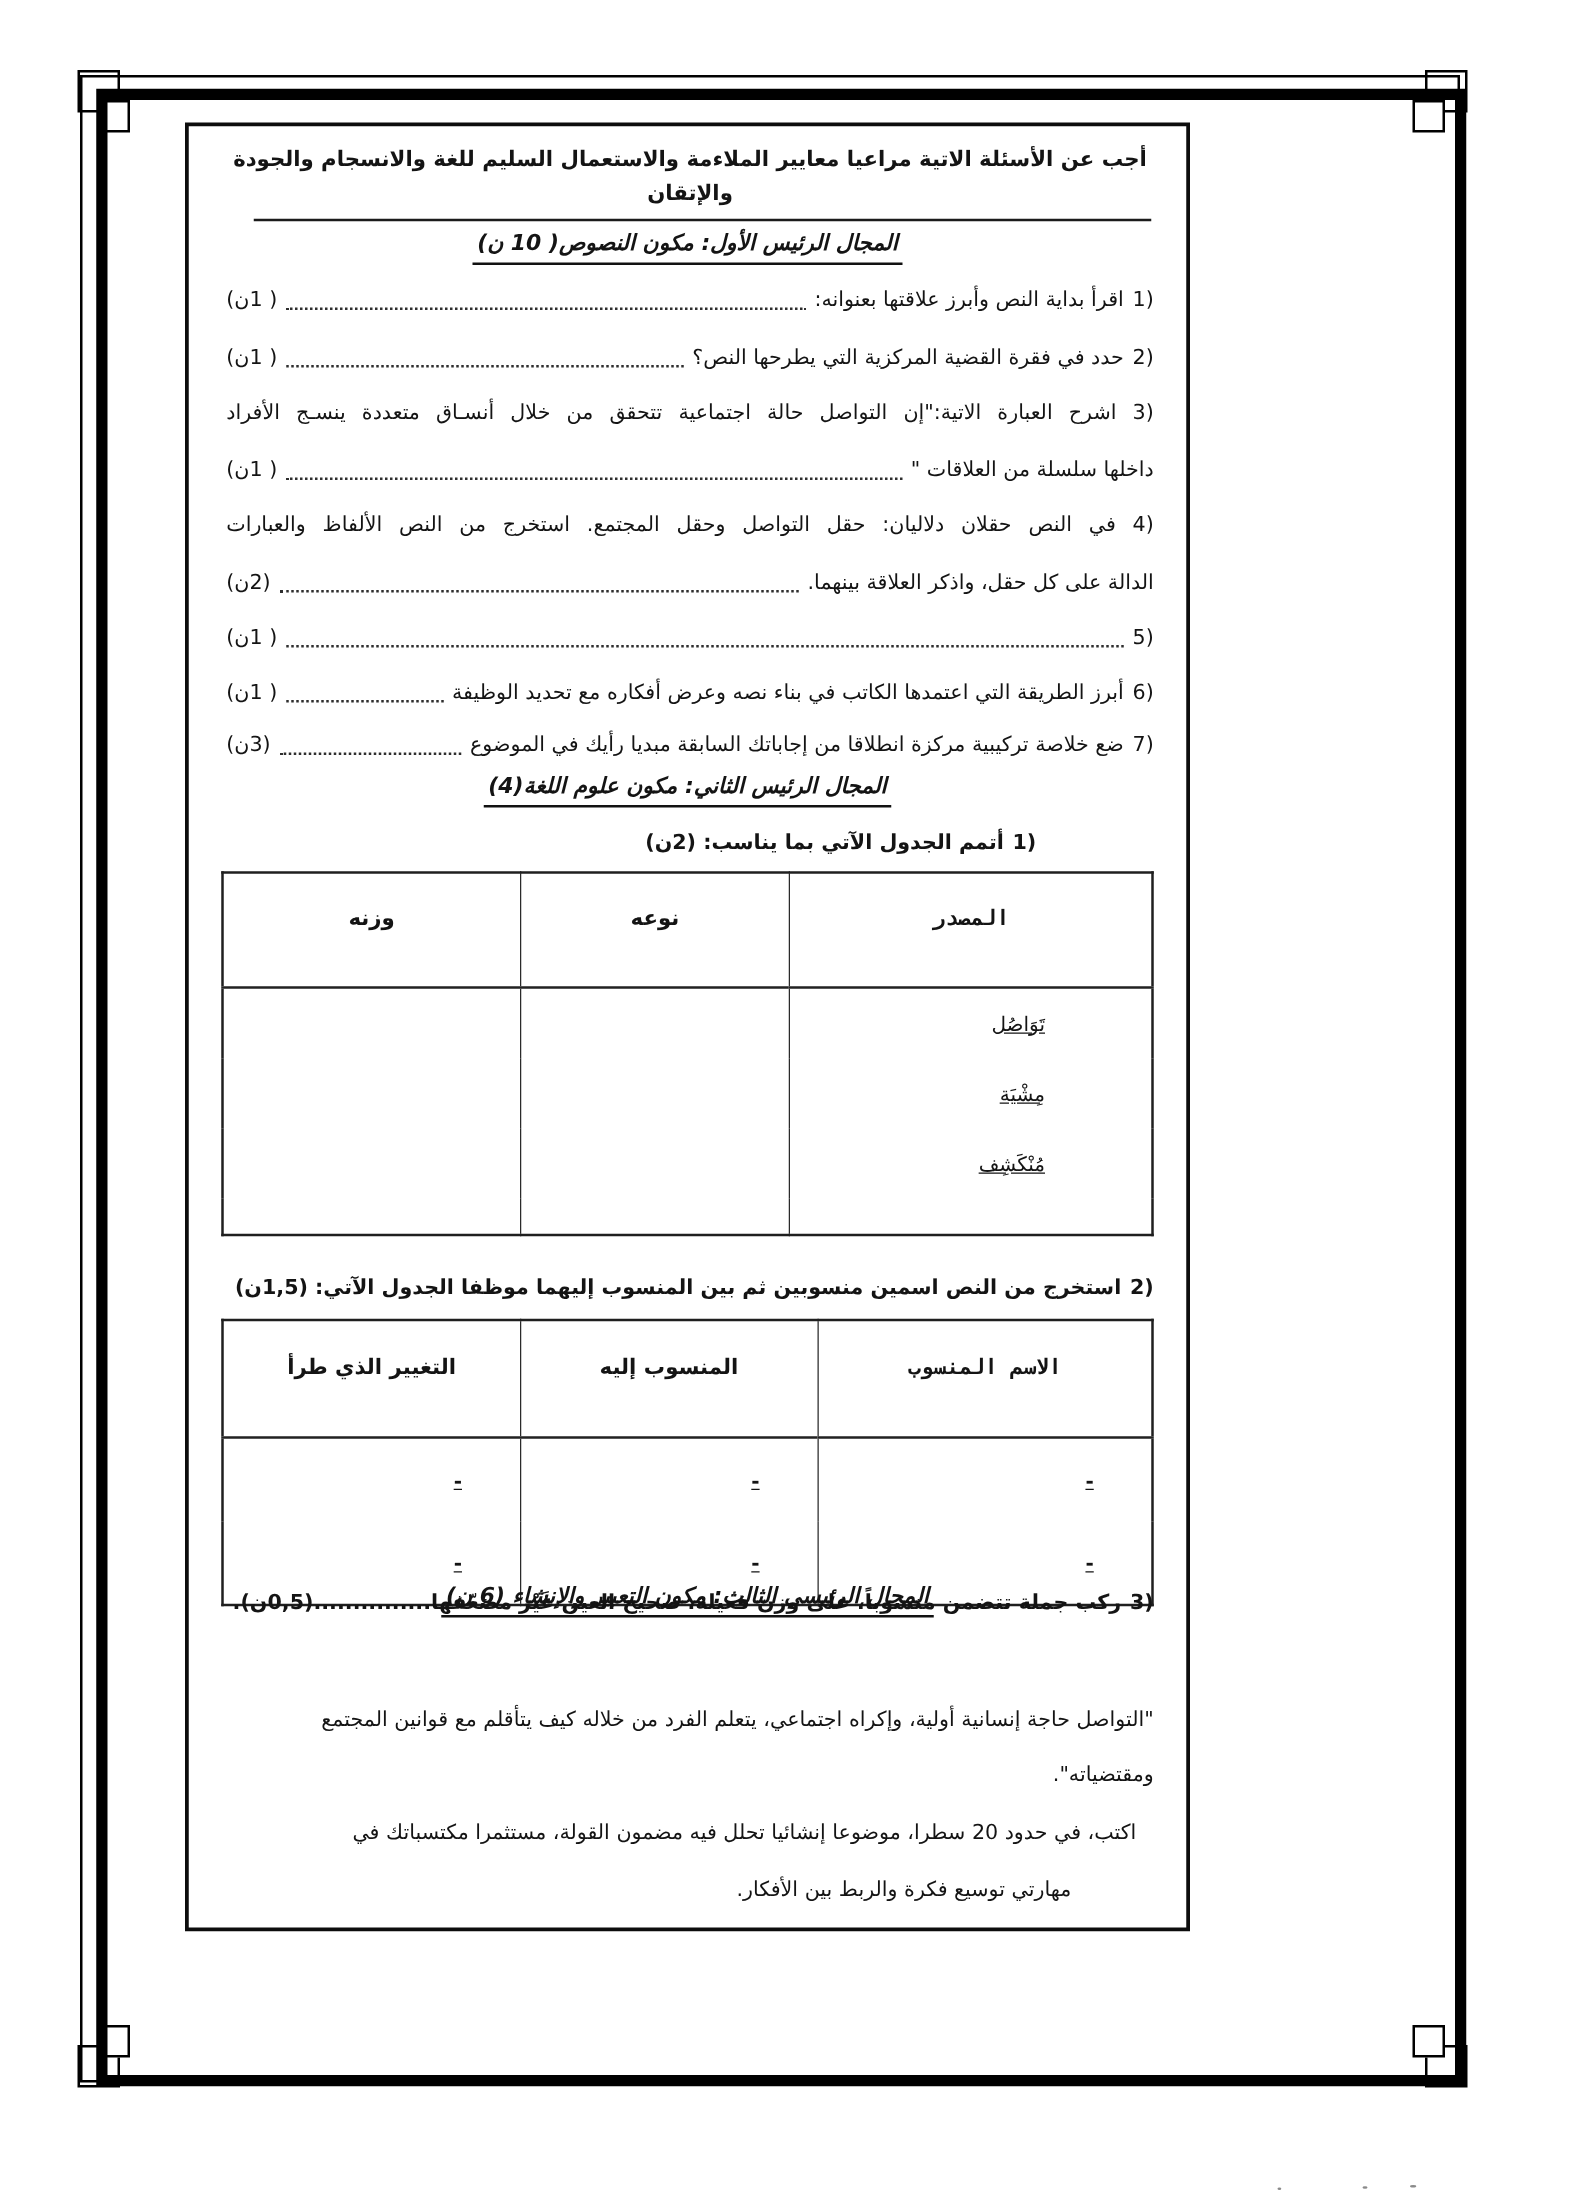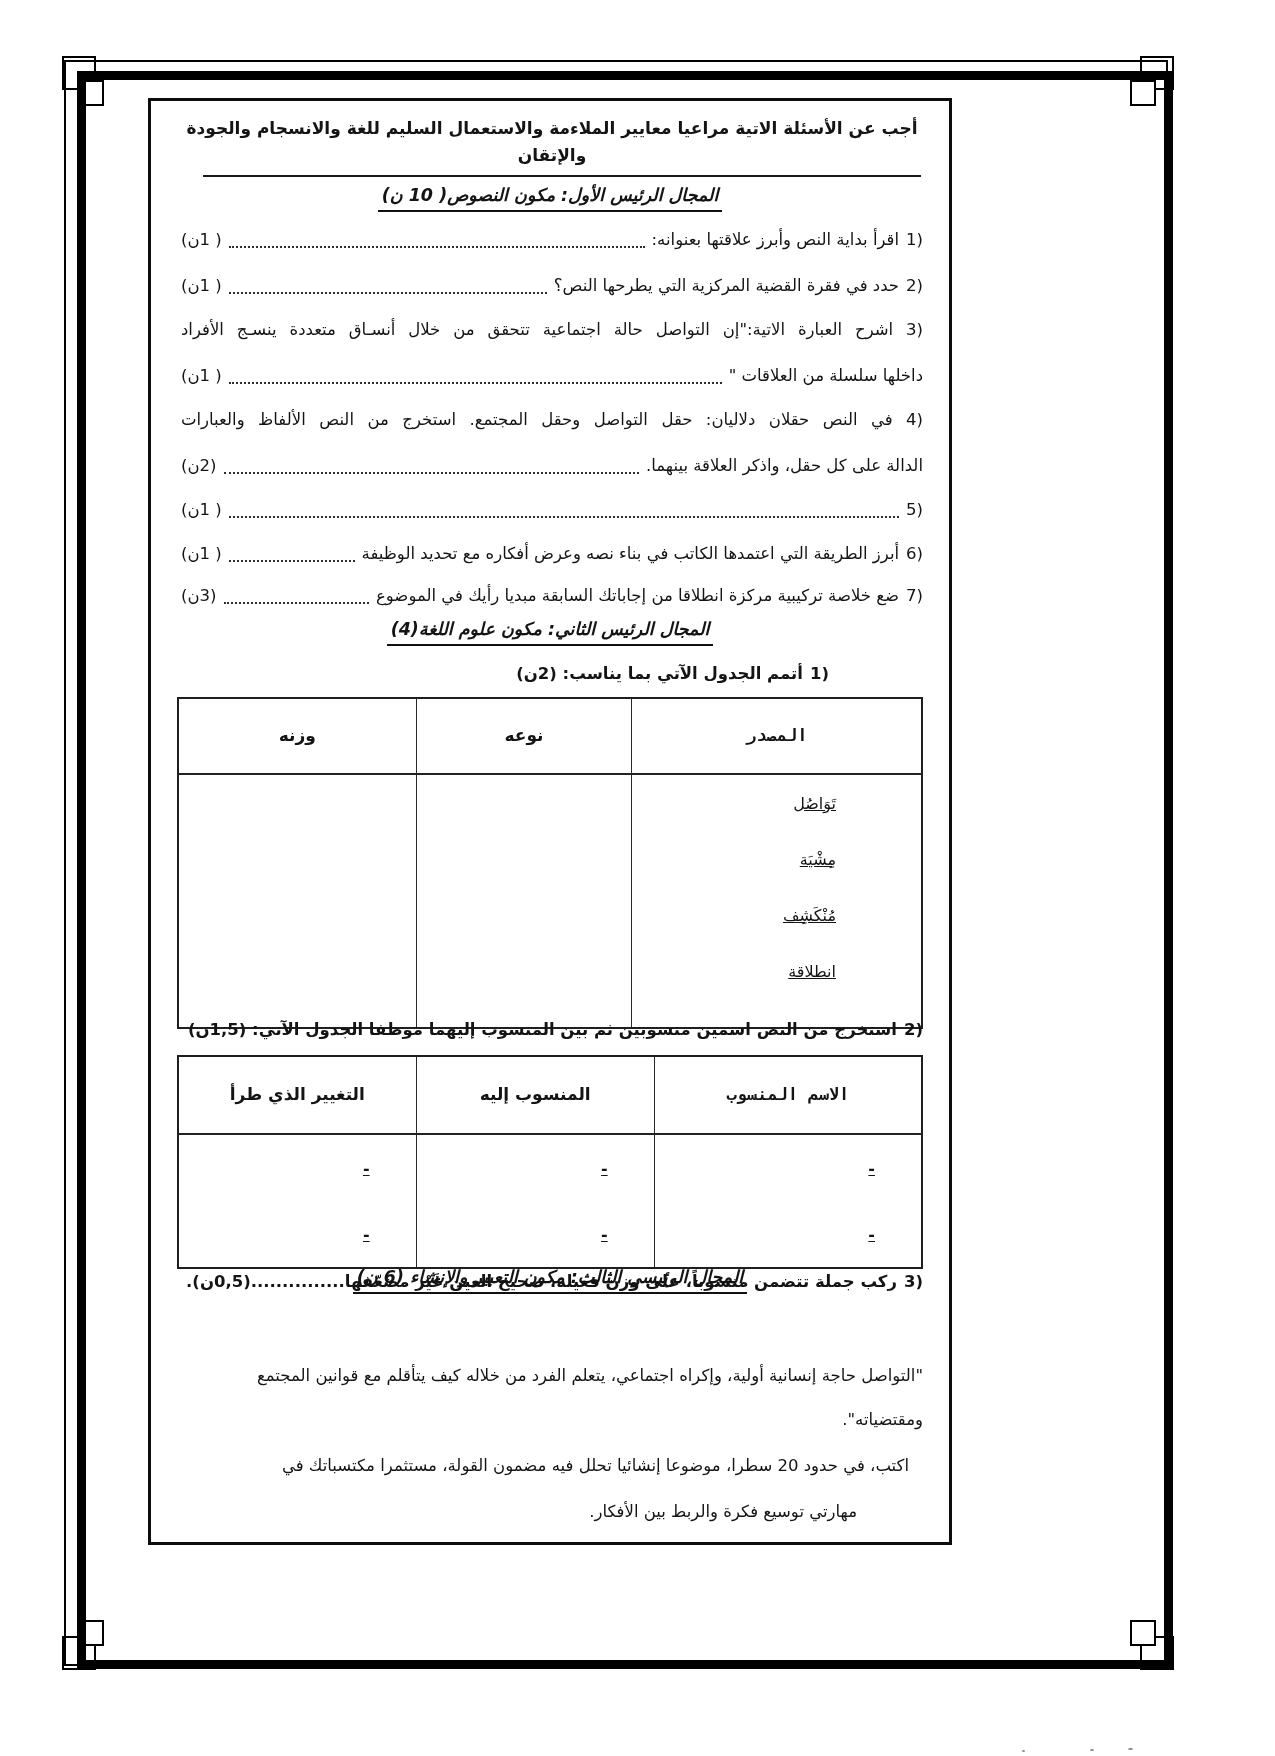--- a/index.html
+++ b/index.html
@@ -29,21 +29,21 @@
        font-size:17px;line-height:27px;position:absolute;}
   .divider{top:74px;right:28px;left:52px;border-top:2.5px solid #1b1b1b;position:absolute;}
   .sec-title{position:absolute;right:0;left:0;text-align:center;font-weight:bold;font-size:17.5px;}
   .sec-title .u{display:inline-block;border-bottom:2.5px solid #111;padding:0 4px 5px 4px;font-style:italic;}
   .bolditem{font-weight:bold;}
   table{border-collapse:collapse;width:100%;table-layout:fixed;direction:rtl;}
   .qtable{position:absolute;right:26px;left:26px;}
   .qtable table{border:2.4px solid #1f1f1f;}
   .qtable th,.qtable td{border:1.6px solid #2a2a2a;border-top:none;border-bottom:none;}
   .qtable th{border-bottom:2px solid #222;font-size:17px;font-weight:bold;
-             padding:10px 6px 12px 6px;vertical-align:middle;}
+             padding:10px 6px 28px 6px;vertical-align:middle;}
   .qtable td{font-size:16px;vertical-align:middle;text-align:start;
              padding-inline-start:85px;text-decoration:underline;}
   .t2 td{padding-inline-start:46px;font-weight:bold;}
   .speck{background:#8a8a8a;border-radius:50%;}
 </style>
 </head>
 <body>
 
 <div class="abs corner-sq" style="left:62px;top:56px;width:30px;height:30px;"></div>
 <div class="abs corner-sq" style="left:78px;top:80px;width:22px;height:22px;"></div>
@@ -156,25 +156,20 @@
           <td style="height:54px;">مِشْيَة</td>
           <td></td>
           <td></td>
         </tr>
         <tr>
           <td style="height:54px;">مُنْكَشِف</td>
           <td></td>
           <td></td>
         </tr>
         <tr>
-          <td style="height:54px;">انطلاقة</td>
-          <td></td>
-          <td></td>
-        </tr>
-        <tr>
           <td style="height:26px;"></td>
           <td></td>
           <td></td>
         </tr>
       </tbody>
     </table>
   </div>
 
   <div class="line bolditem" style="top:916px;">
     <span class="qnum" dir="ltr">2)</span>

